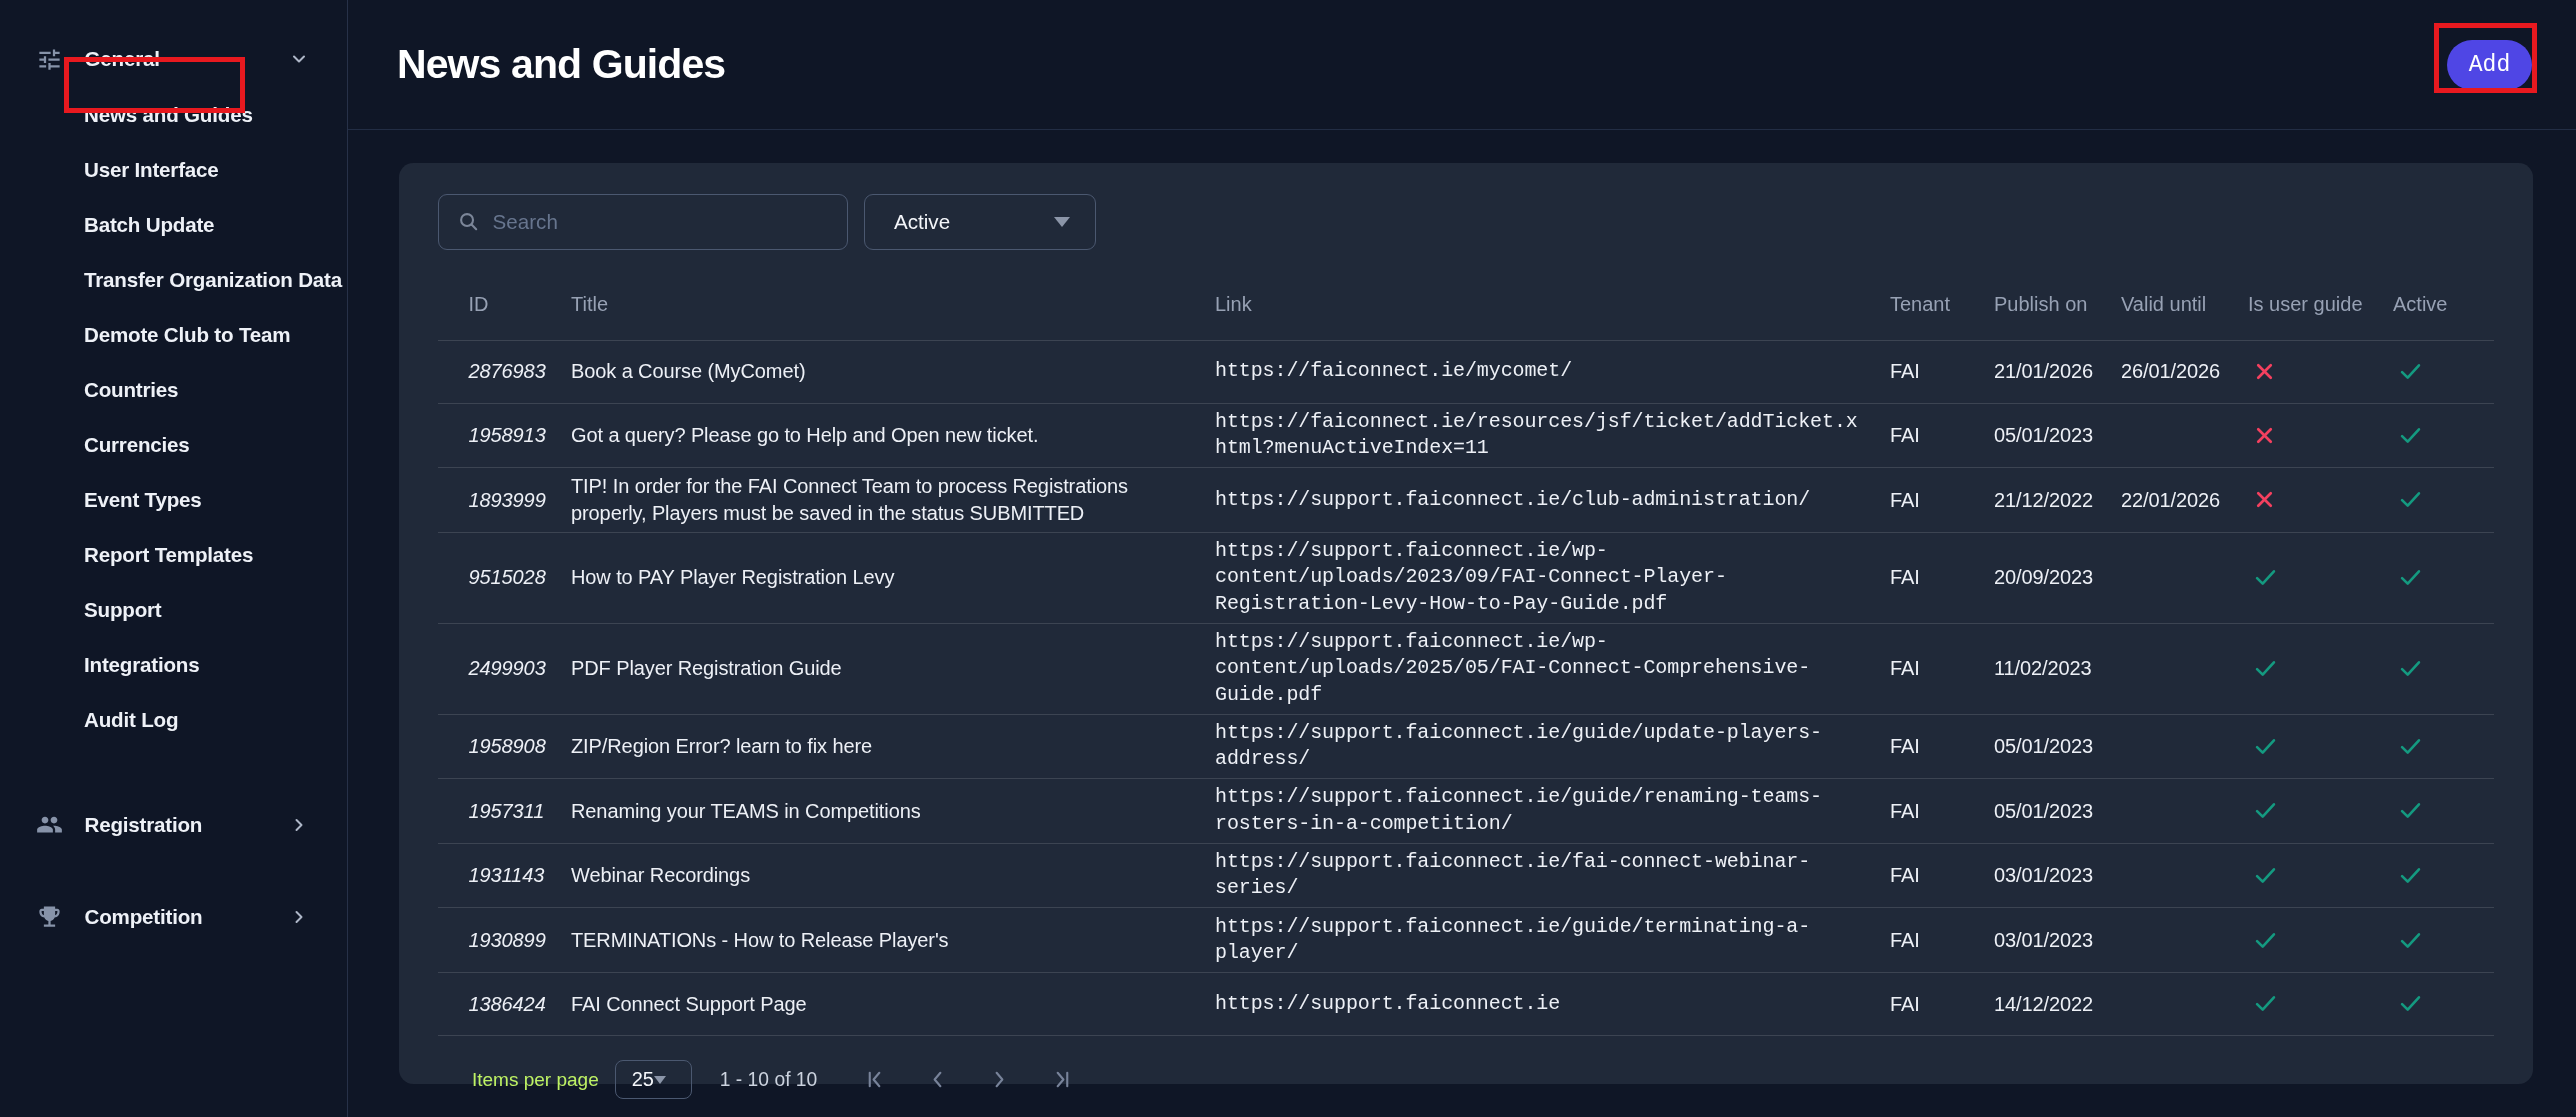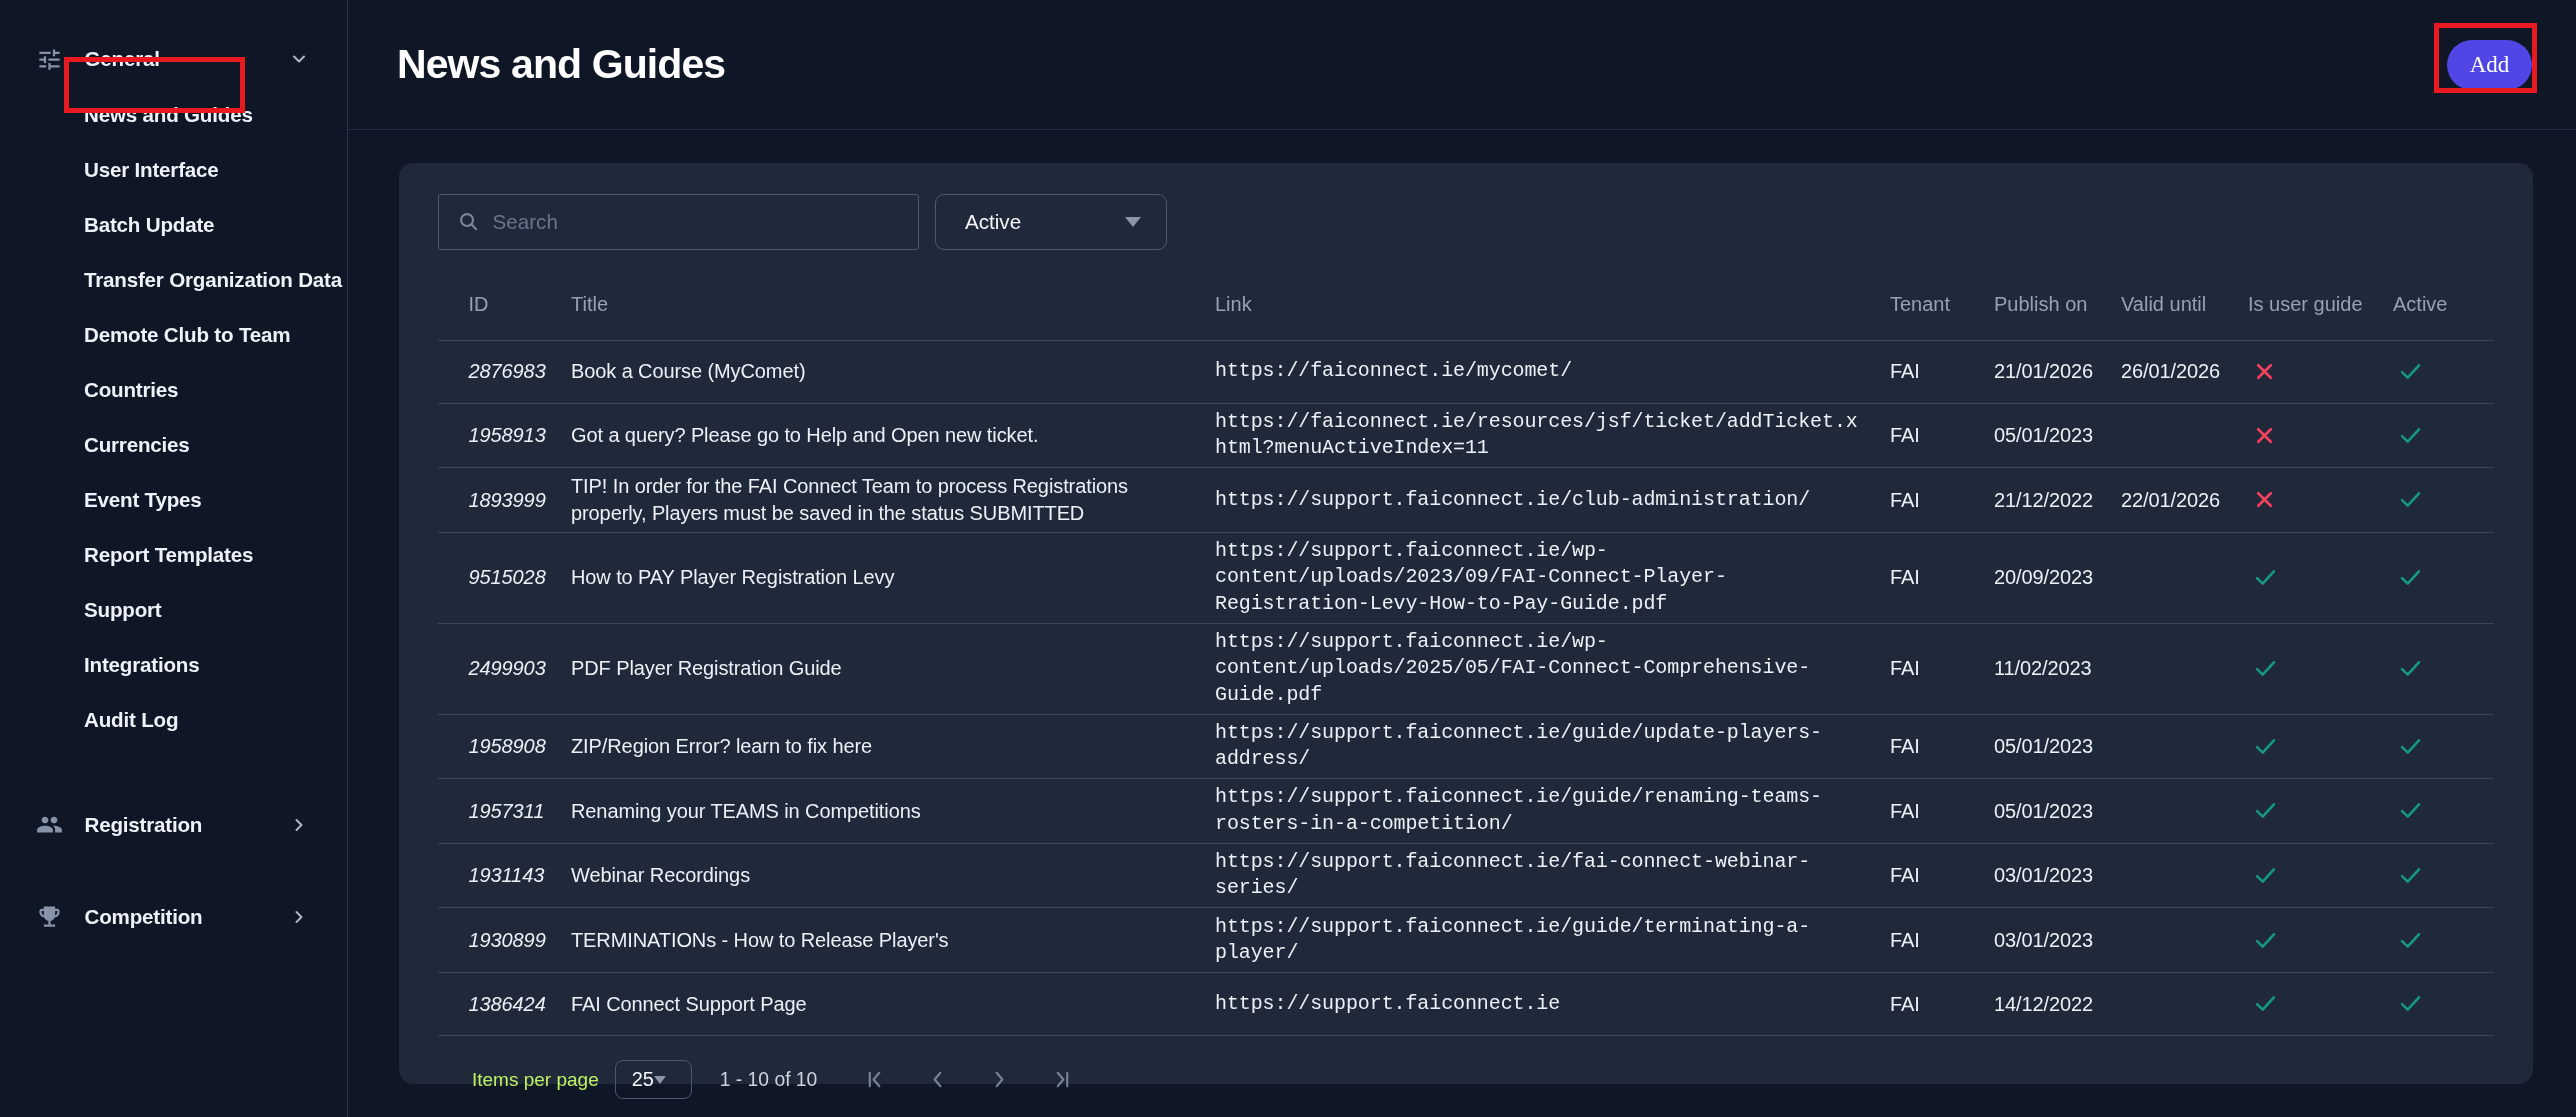--- a/index.html
+++ b/index.html
@@ -31,37 +31,37 @@
   .page-header {
     height:130px; flex:0 0 130px; border-bottom:1.8px solid #222d44;
     display:flex; align-items:center; justify-content:space-between;
     padding:0 44px 0 49px;
   }
   .page-title { font-size:41px; font-weight:800; color:#ffffff; letter-spacing:-0.9px; }
   .add-wrap { position:relative; }
   .add-btn {
     width:85px; height:50px; border:none; border-radius:25px;
     background:#4f46e5; color:#ffffff; font-size:23px; font-weight:500;
-    font-family:Liberation Serif, serif; cursor:pointer; display:flex; align-items:center; justify-content:center;
+    font-family:Liberation Mono, monospace; cursor:pointer; display:flex; align-items:center; justify-content:center;
   }
   .annotation-add {
     position:absolute; left:-13.5px; top:-17px; width:103px; height:70px;
     border:5.4px solid #e8191f; pointer-events:none; z-index:5;
   }
 
   .content { flex:1; padding:33px 43px 33px 51px; }
   .card {
     height:921px; background:#202939; border-radius:14.4px;
     padding:30.5px 39px 0 39px;
   }
 
   
   .filters { display:flex; gap:16px; }
   .search-box {
-    width:481px; height:56px; border:1.8px solid #4b5870; border-radius:3px;
+    width:410px; height:56px; border:1.8px solid #4b5870; border-radius:9px;
     display:flex; align-items:center; padding:0 18px; gap:12.6px; background:transparent;
   }
   .search-box svg { flex:0 0 23px; }
   .search-input {
     flex:1; background:transparent; border:none; outline:none;
     color:#e8ecf4; font-size:20.6px; font-family:inherit;
   }
   .search-input::placeholder { color:#67758e; opacity:1; }
   .select-box {
     width:232px; height:56px; border:1.8px solid #4b5870; border-radius:9px;

